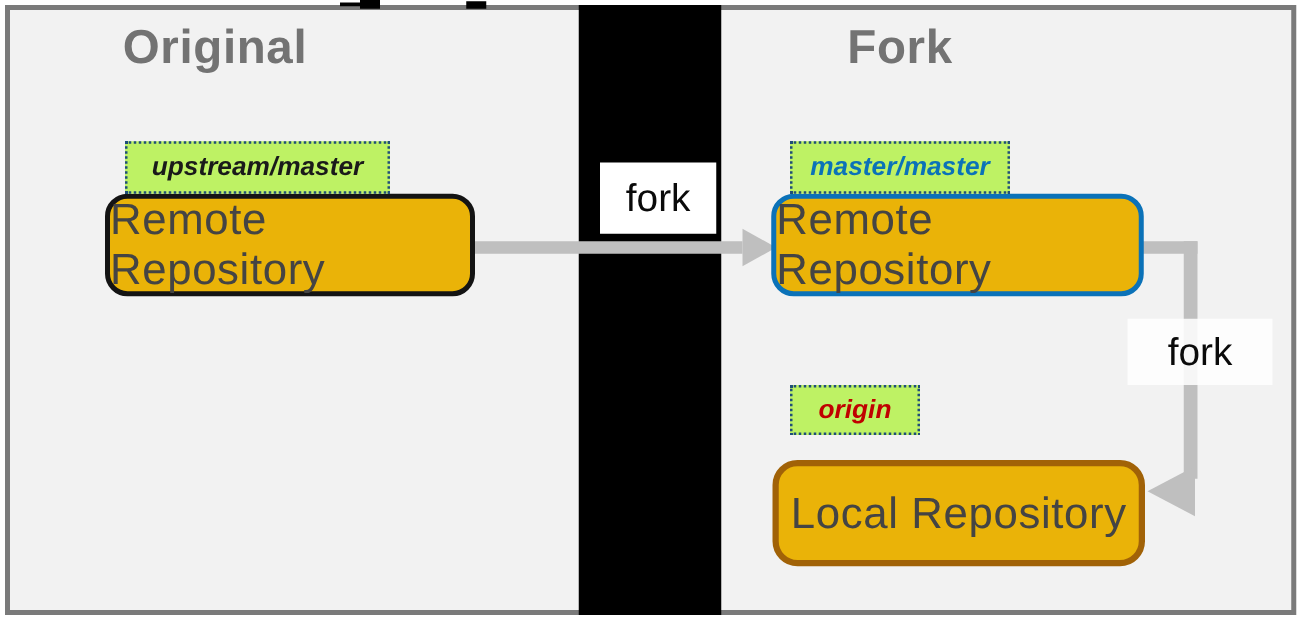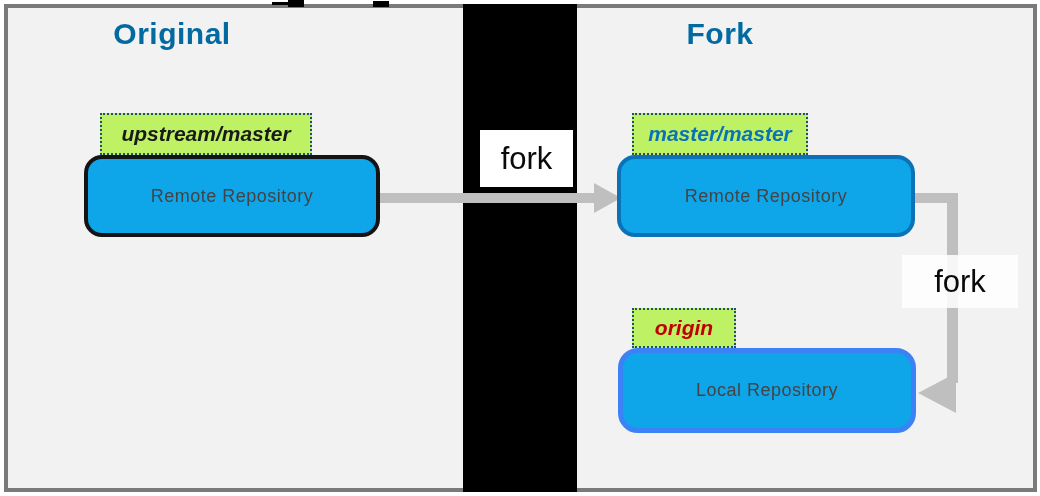--- a/index.html
+++ b/index.html
@@ -36,23 +36,23 @@
     left: 463px; top: 4px;
     width: 114px; height: 488px;
     background: #000000;
     z-index: 1;
   }
 
   
   .section-title {
     position: absolute;
     top: 17px;
-    font-size: 30px;
+    font-size: 38px;
     font-weight: 600;
-    color: #0369a1;
+    color: #737373;
     z-index: 2;
     letter-spacing: 0.5px;
   }
   .section-title.original { left: 84px; width: 176px; text-align: center; }
   .section-title.fork { left: 660px; width: 120px; text-align: center; }
 
   
   .arrow-seg { position: absolute; background: #bfbfbf; z-index: 2; }
   .fork-line  { left: 378px; top: 193px; width: 216px; height: 10px; }
   .clone-h    { left: 911px; top: 193px; width: 47px;  height: 10px; }
@@ -92,41 +92,41 @@
     width: 116px; height: 53px;
     background: rgba(255,255,255,0.85);
   }
 
   
   .repo-box {
     position: absolute;
     display: flex;
     align-items: center;
     justify-content: center;
-    background: #0ea5e9;
+    background: #eab308;
     border-radius: 18px;
-    font-size: 18px;
+    font-size: 35px;
     color: #444444;
     letter-spacing: 0.5px;
     z-index: 4;
   }
   .repo-box.original-remote {
     left: 84px; top: 155px;
     width: 296px; height: 82px;
     border: 4px solid #141414;
   }
   .repo-box.fork-remote {
     left: 617px; top: 155px;
     width: 298px; height: 82px;
     border: 4px solid #0b72b8;
   }
   .repo-box.fork-local {
-    left: 618px; top: 348px;
+    left: 618px; top: 368px;
     width: 298px; height: 85px;
-    border: 5px solid #3b82f6;
+    border: 5px solid #a16207;
     border-radius: 20px;
   }
 
   
   .branch-tag {
     position: absolute;
     display: flex;
     align-items: center;
     justify-content: center;
     background: #bef264;

